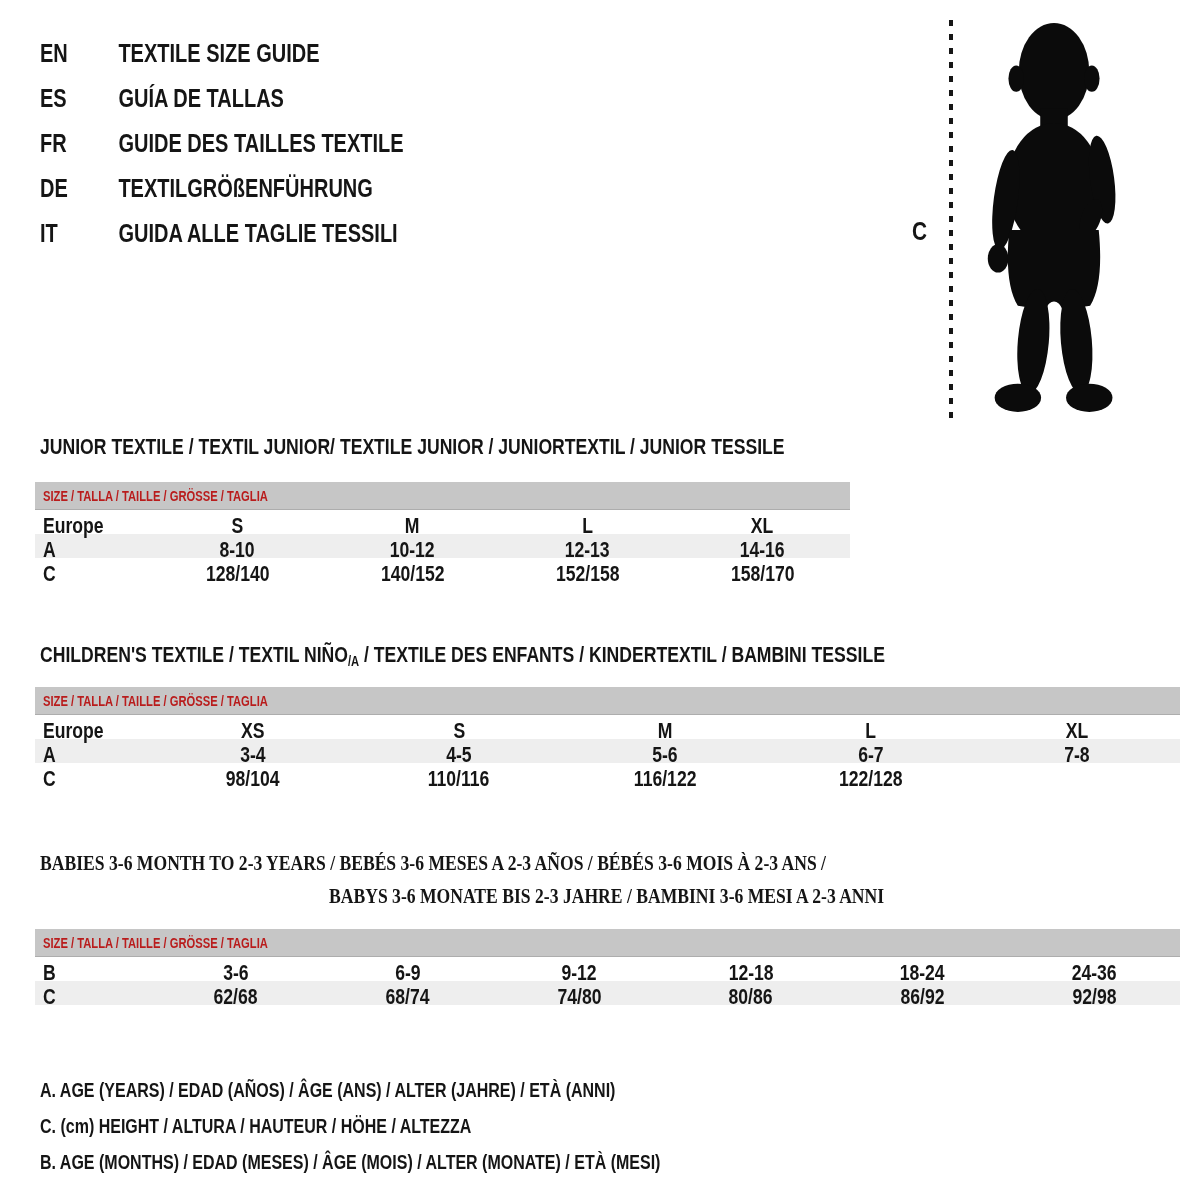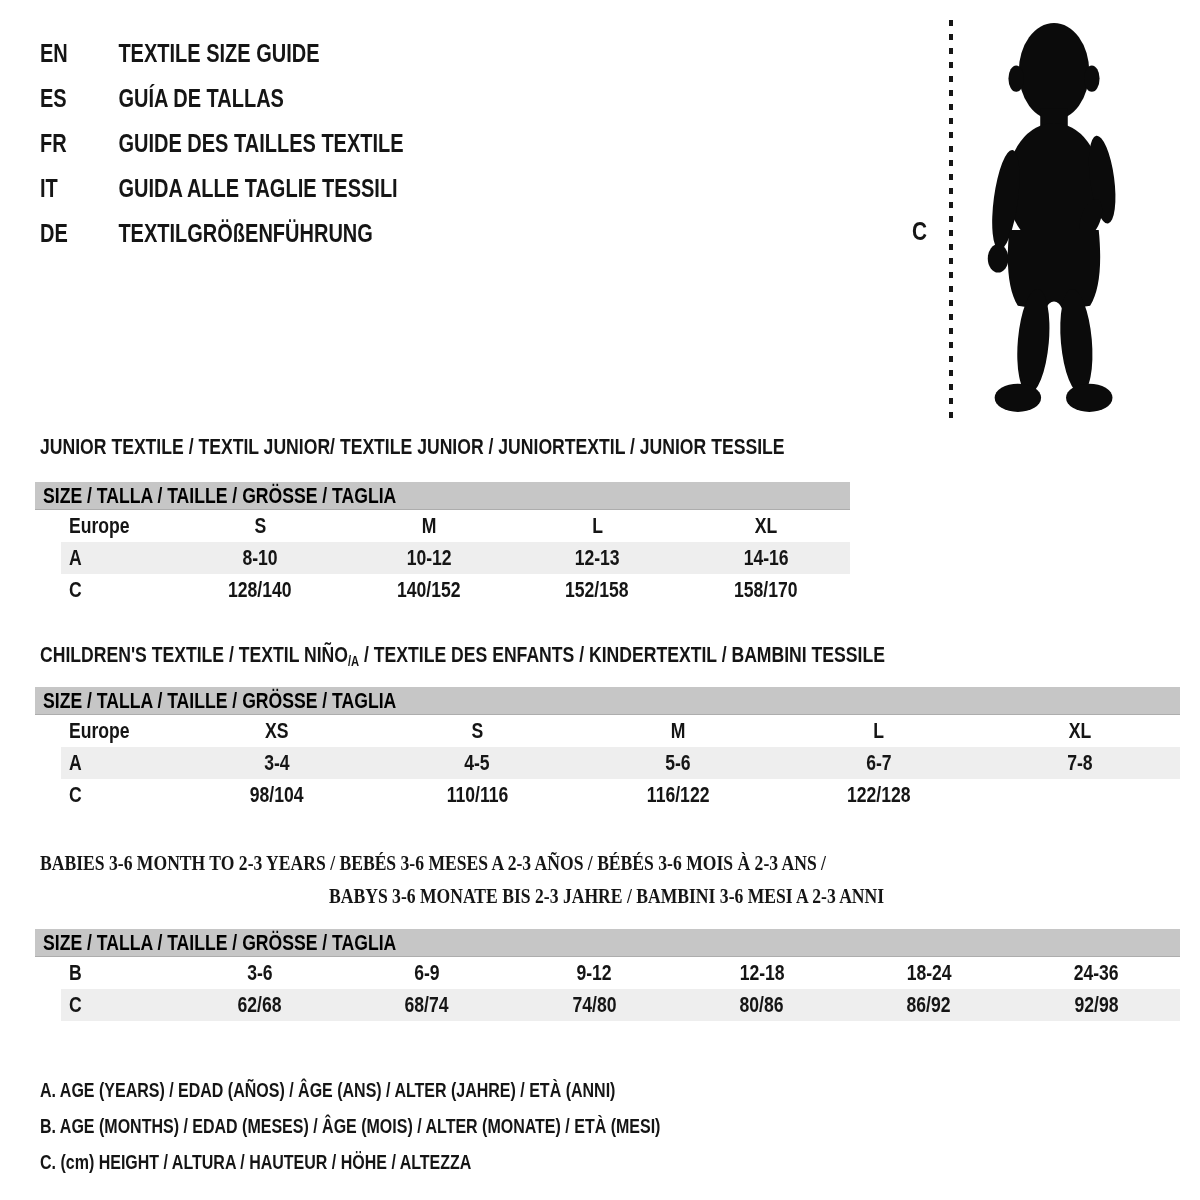--- a/index.html
+++ b/index.html
@@ -30,43 +30,43 @@
   #babies-title   { top:846px; line-height:33px;font-family:Liberation Serif, serif; }
   .subA { font-size:14px; vertical-align:-4px; }
 
   
   .table { position:absolute; left:35px; }
   #junior-table   { top:482px; width:815px; }
   #children-table { top:687px; width:1145px; }
   #babies-table   { top:929px; width:1145px; }
 
   .size-header { height:28px; line-height:28px; padding-left:8px; box-sizing:border-box;
-                 background:var(--header-bar,#c6c6c6); color:#000000; font-size:22px;
+                 background:var(--header-bar,#c6c6c6); color:#b91c1c; font-size:14px;
                  border-bottom:1px solid #adadad; }
-  .trow  { display:grid; height:32px; line-height:32px; font-size:22px;margin-left:26px; }
+  .trow  { display:grid; height:24px; line-height:32px; font-size:22px; }
   .cols4 { grid-template-columns:115px 1fr 1fr 1fr 1fr; }
   .cols5 { grid-template-columns:115px 1fr 1fr 1fr 1fr 1fr; }
   .cols6 { grid-template-columns:115px 1fr 1fr 1fr 1fr 1fr 1fr; }
   .shaded{ background:var(--row-shaded,#eeeeee); }
   .tlabel{ padding-left:8px; }
   .tcell { text-align:center; }
 
   
   .legend { position:absolute; left:40px; top:1072px; }
   .legend-line { height:36px; line-height:36px; font-size:20px;text-decoration:underline; }
 </style>
 </head>
 <body>
 
 <div class="languages">
   <div class="lang-row"><span class="cond"><span class="lang-code">EN</span><span>TEXTILE SIZE GUIDE</span></span></div>
   <div class="lang-row"><span class="cond"><span class="lang-code">ES</span><span>GUÍA DE TALLAS</span></span></div>
   <div class="lang-row"><span class="cond"><span class="lang-code">FR</span><span>GUIDE DES TAILLES TEXTILE</span></span></div>
+  <div class="lang-row"><span class="cond"><span class="lang-code">DE</span><span>TEXTILGRÖßENFÜHRUNG</span></span></div>
   <div class="lang-row"><span class="cond"><span class="lang-code">IT</span><span>GUIDA ALLE TAGLIE TESSILI</span></span></div>
-  <div class="lang-row"><span class="cond"><span class="lang-code">DE</span><span>TEXTILGRÖßENFÜHRUNG</span></span></div>
 </div>
 
 <div class="dash-line"></div>
 <div class="c-label cond">C</div>
 <svg class="silhouette" viewBox="0 0 200 400" preserveAspectRatio="none" aria-hidden="true">
   <ellipse cx="100" cy="55" rx="41" ry="48"></ellipse>
   <ellipse cx="56" cy="62" rx="9" ry="13"></ellipse>
   <ellipse cx="144" cy="62" rx="9" ry="13"></ellipse>
   <rect x="84" y="92" width="32" height="24"></rect>
   <ellipse cx="100" cy="168" rx="55" ry="62"></ellipse>
@@ -158,15 +158,15 @@
     <span class="tcell"><span class="cond-c">68/74</span></span>
     <span class="tcell"><span class="cond-c">74/80</span></span>
     <span class="tcell"><span class="cond-c">80/86</span></span>
     <span class="tcell"><span class="cond-c">86/92</span></span>
     <span class="tcell"><span class="cond-c">92/98</span></span>
   </div>
 </div>
 
 <div class="legend">
   <div class="legend-line"><span class="cond">A. AGE (YEARS) / EDAD (AÑOS) / ÂGE (ANS) / ALTER (JAHRE) / ETÀ (ANNI)</span></div>
+  <div class="legend-line"><span class="cond">C. (cm) HEIGHT / ALTURA / HAUTEUR / HÖHE / ALTEZZA</span></div>
   <div class="legend-line"><span class="cond">B. AGE (MONTHS) / EDAD (MESES) / ÂGE (MOIS) / ALTER (MONATE) / ETÀ (MESI)</span></div>
-  <div class="legend-line"><span class="cond">C. (cm) HEIGHT / ALTURA / HAUTEUR / HÖHE / ALTEZZA</span></div>
 </div>
 
 </body></html>

